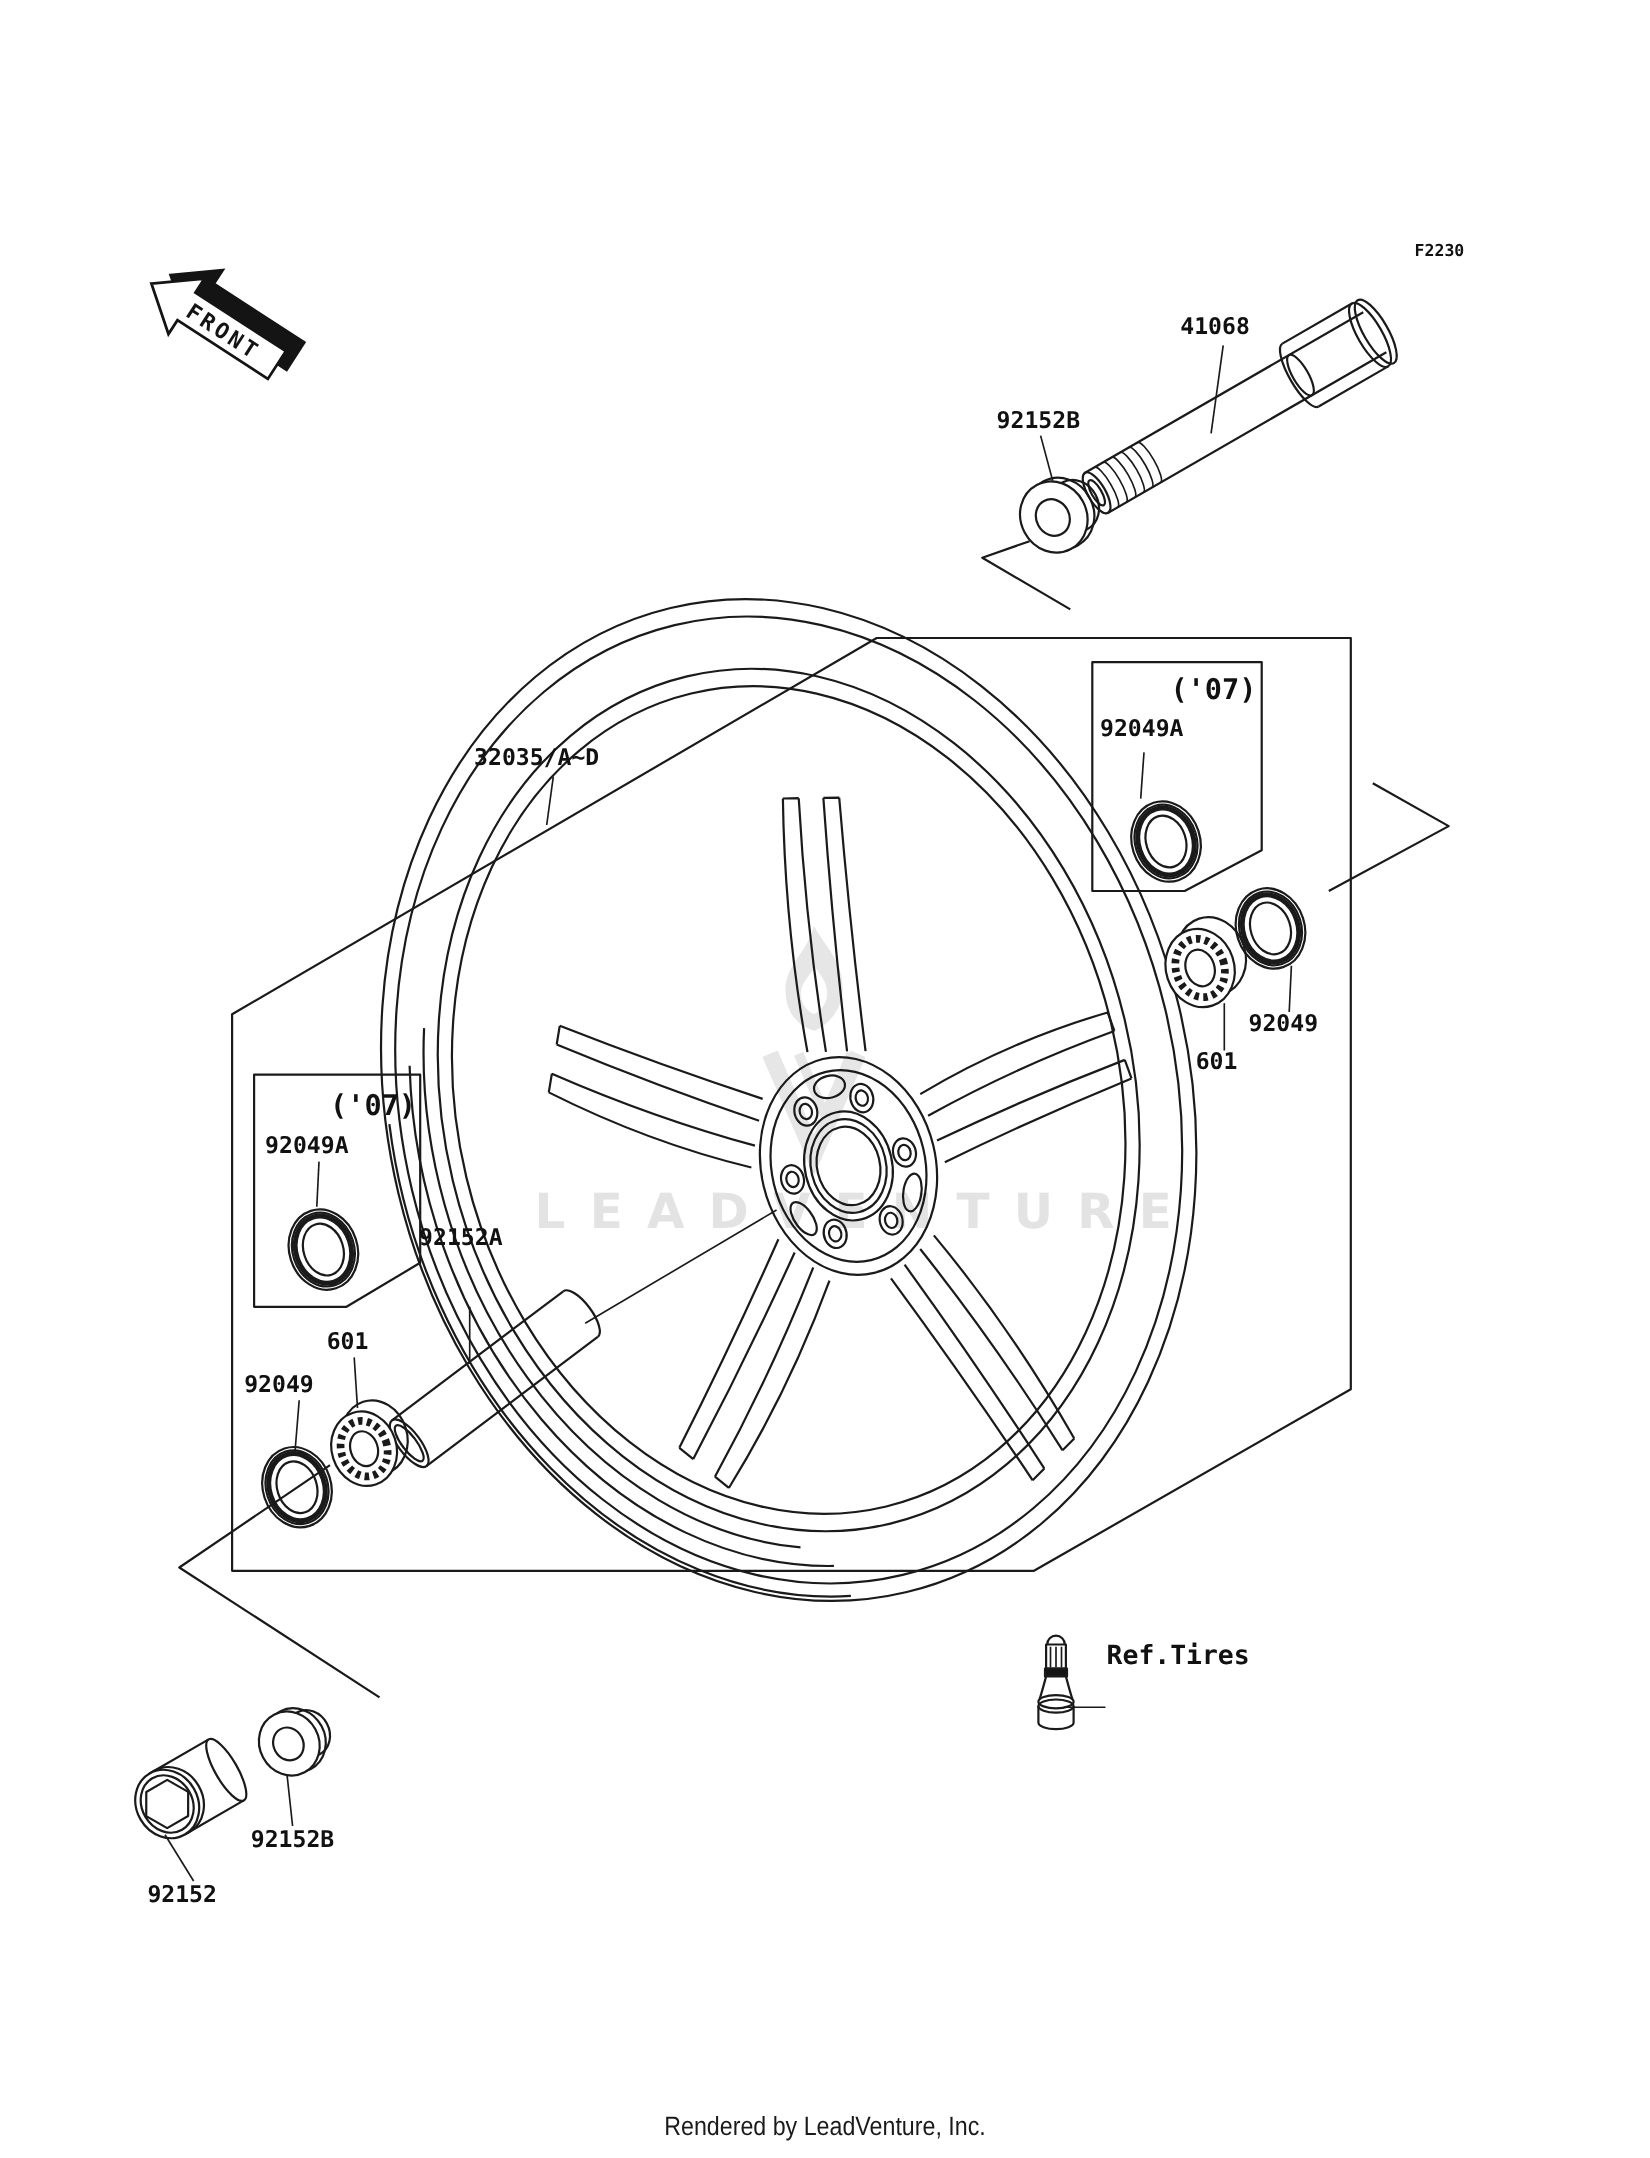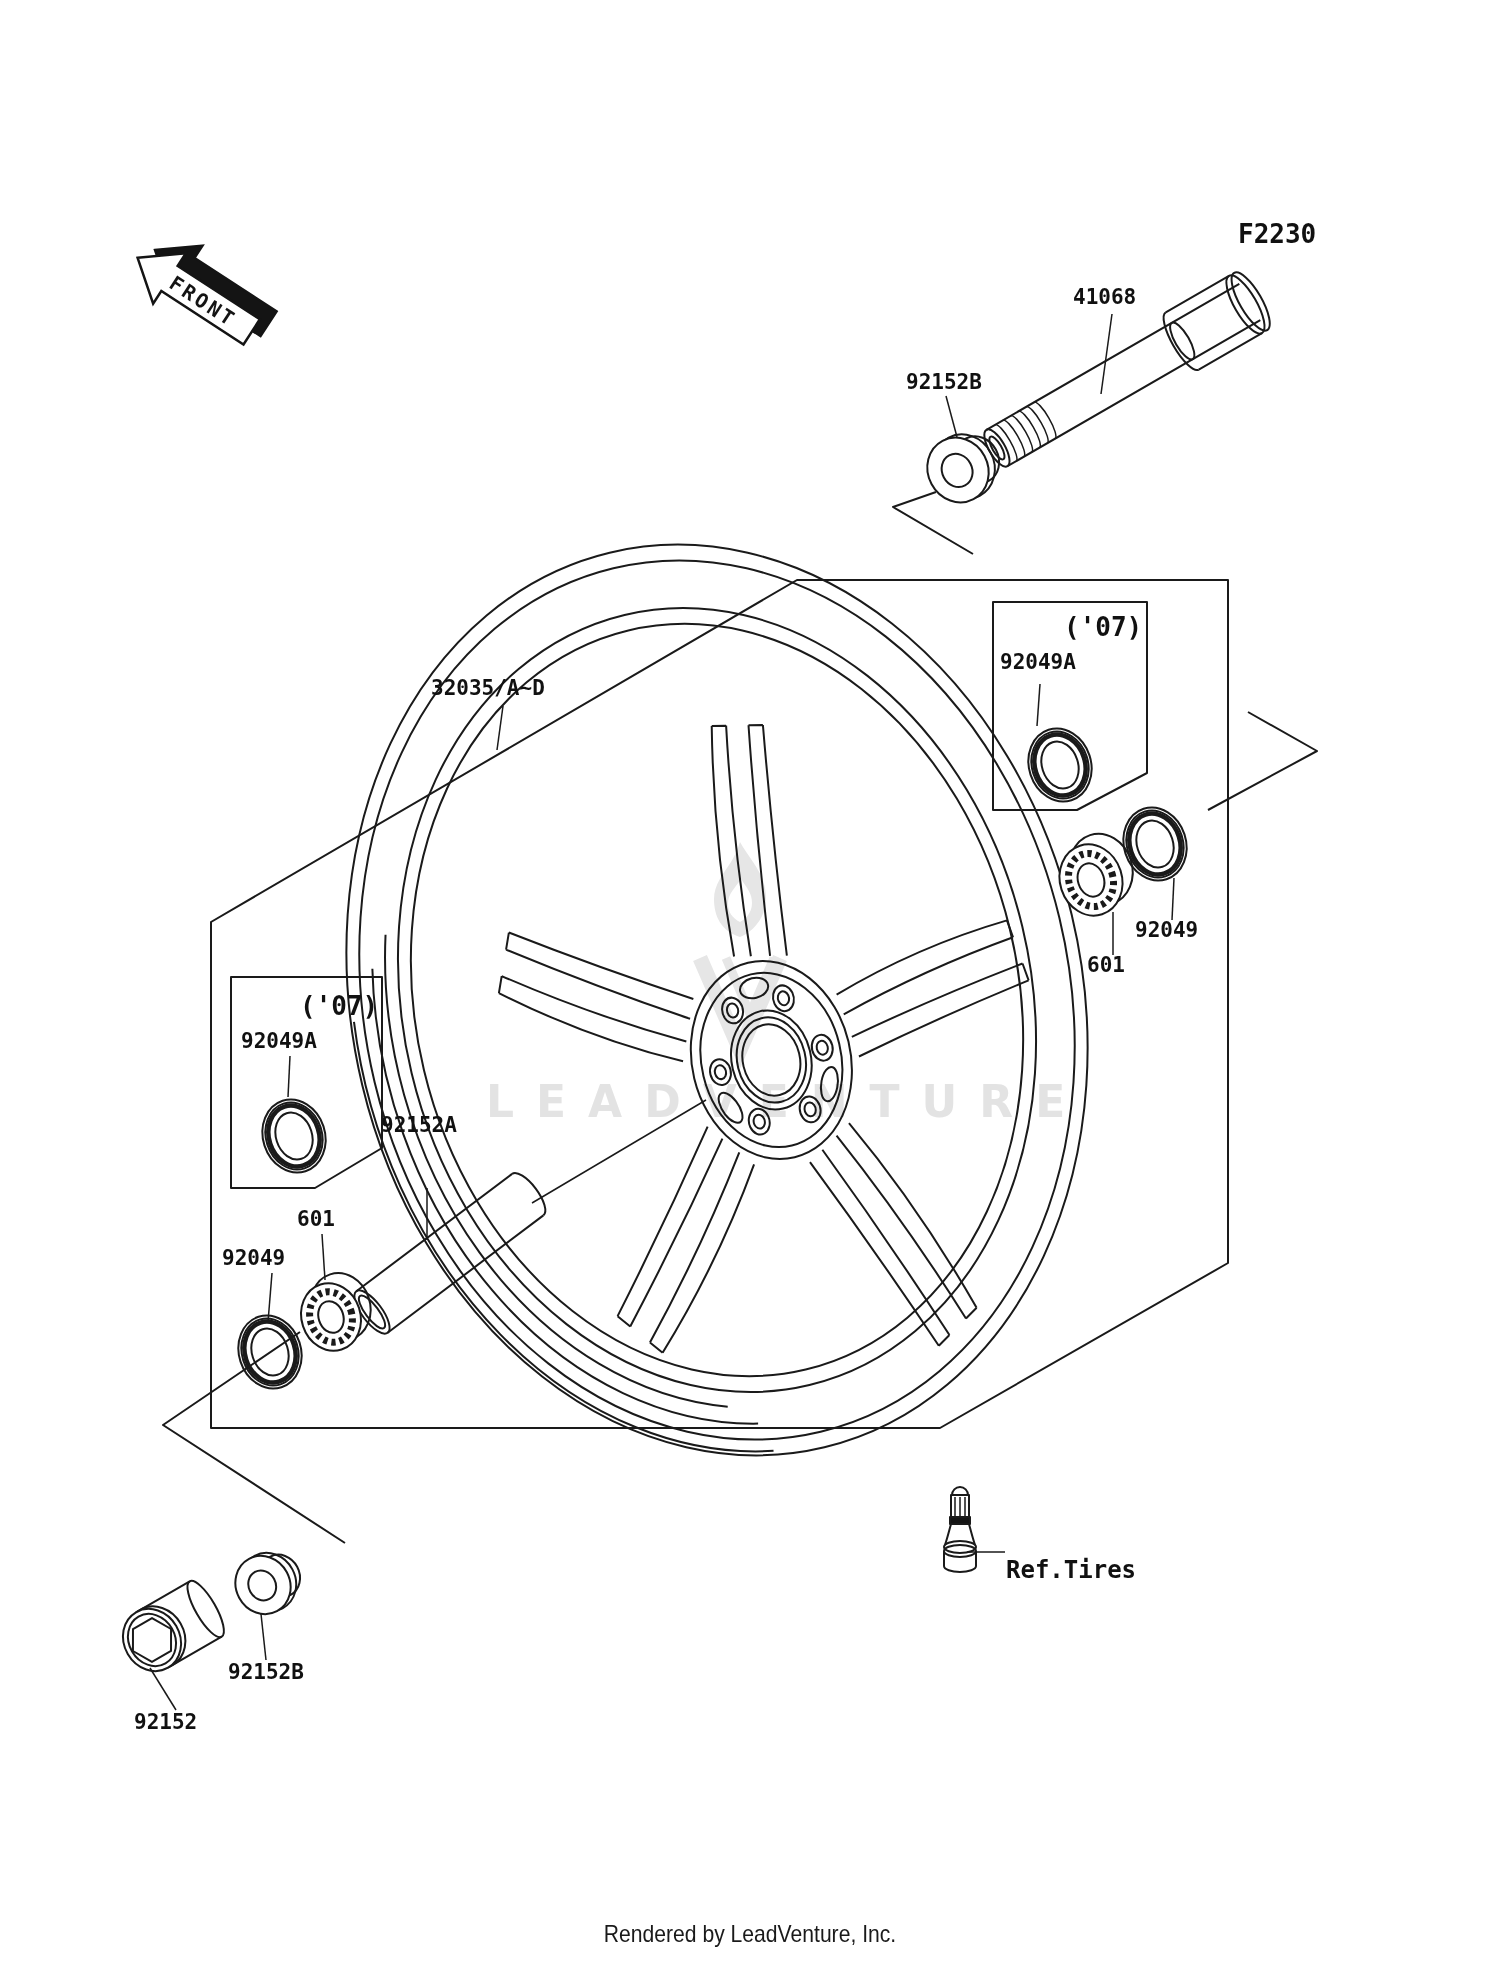--- a/index.html
+++ b/index.html
@@ -4,21 +4,21 @@
 <style>
   html,body{margin:0;padding:0;background:#fff;}
   .canvas{position:relative;width:1500px;height:1962px;background:#ffffff;overflow:hidden;
           font-family:"DejaVu Sans Mono", monospace;}
   svg{position:absolute;left:0;top:0;}
   svg *{vector-effect:non-scaling-stroke;}
   .art{stroke:#1a1a1a;stroke-width:2;fill:none;stroke-linejoin:round;}
   .thin{stroke-width:1.5;}
   .part-label{position:absolute;font-weight:bold;font-size:21px;color:#111;white-space:nowrap;letter-spacing:0px;}
   .small-label{font-size:26px;text-align:center;}
-  .fig-code{font-size:26px;}
+  .fig-code{font-size:15px;margin-left:48px;}
   .ref-label{font-size:24px;}
   .watermark-text{position:absolute;left:486px;top:1076px;font-family:"DejaVu Sans",sans-serif;
       font-weight:700;font-size:44px;letter-spacing:22px;color:#e3e3e3;}
   .footer{position:absolute;left:0;right:0;top:1920px;text-align:center;
       font-family:"Liberation Sans",sans-serif;font-size:24px;color:#1a1a1a;
       transform:scaleX(0.88);}
 </style>
 </head>
 <body>
 
@@ -255,20 +255,20 @@
   <div class="part-label small-label" style="left:300px;top:991px;">('07)</div>
 
   <div class="part-label" style="left:241px;top:1029px;">92049A</div>
 
   <div class="part-label" style="left:381px;top:1113px;">92152A</div>
 
   <div class="part-label" style="left:297px;top:1207px;">601</div>
 
   <div class="part-label" style="left:222px;top:1246px;">92049</div>
 
-  <div class="part-label ref-label" style="left:1006px;top:1556px;">Ref.Tires</div>
+  <div class="part-label ref-label" style="left:1006px;top:1491px;">Ref.Tires</div>
 
   <div class="part-label" style="left:228px;top:1660px;">92152B</div>
 
   <div class="part-label" style="left:134px;top:1710px;">92152</div>
 
   <div class="footer">Rendered by LeadVenture, Inc.</div>
 </div>
 
 </body></html>

